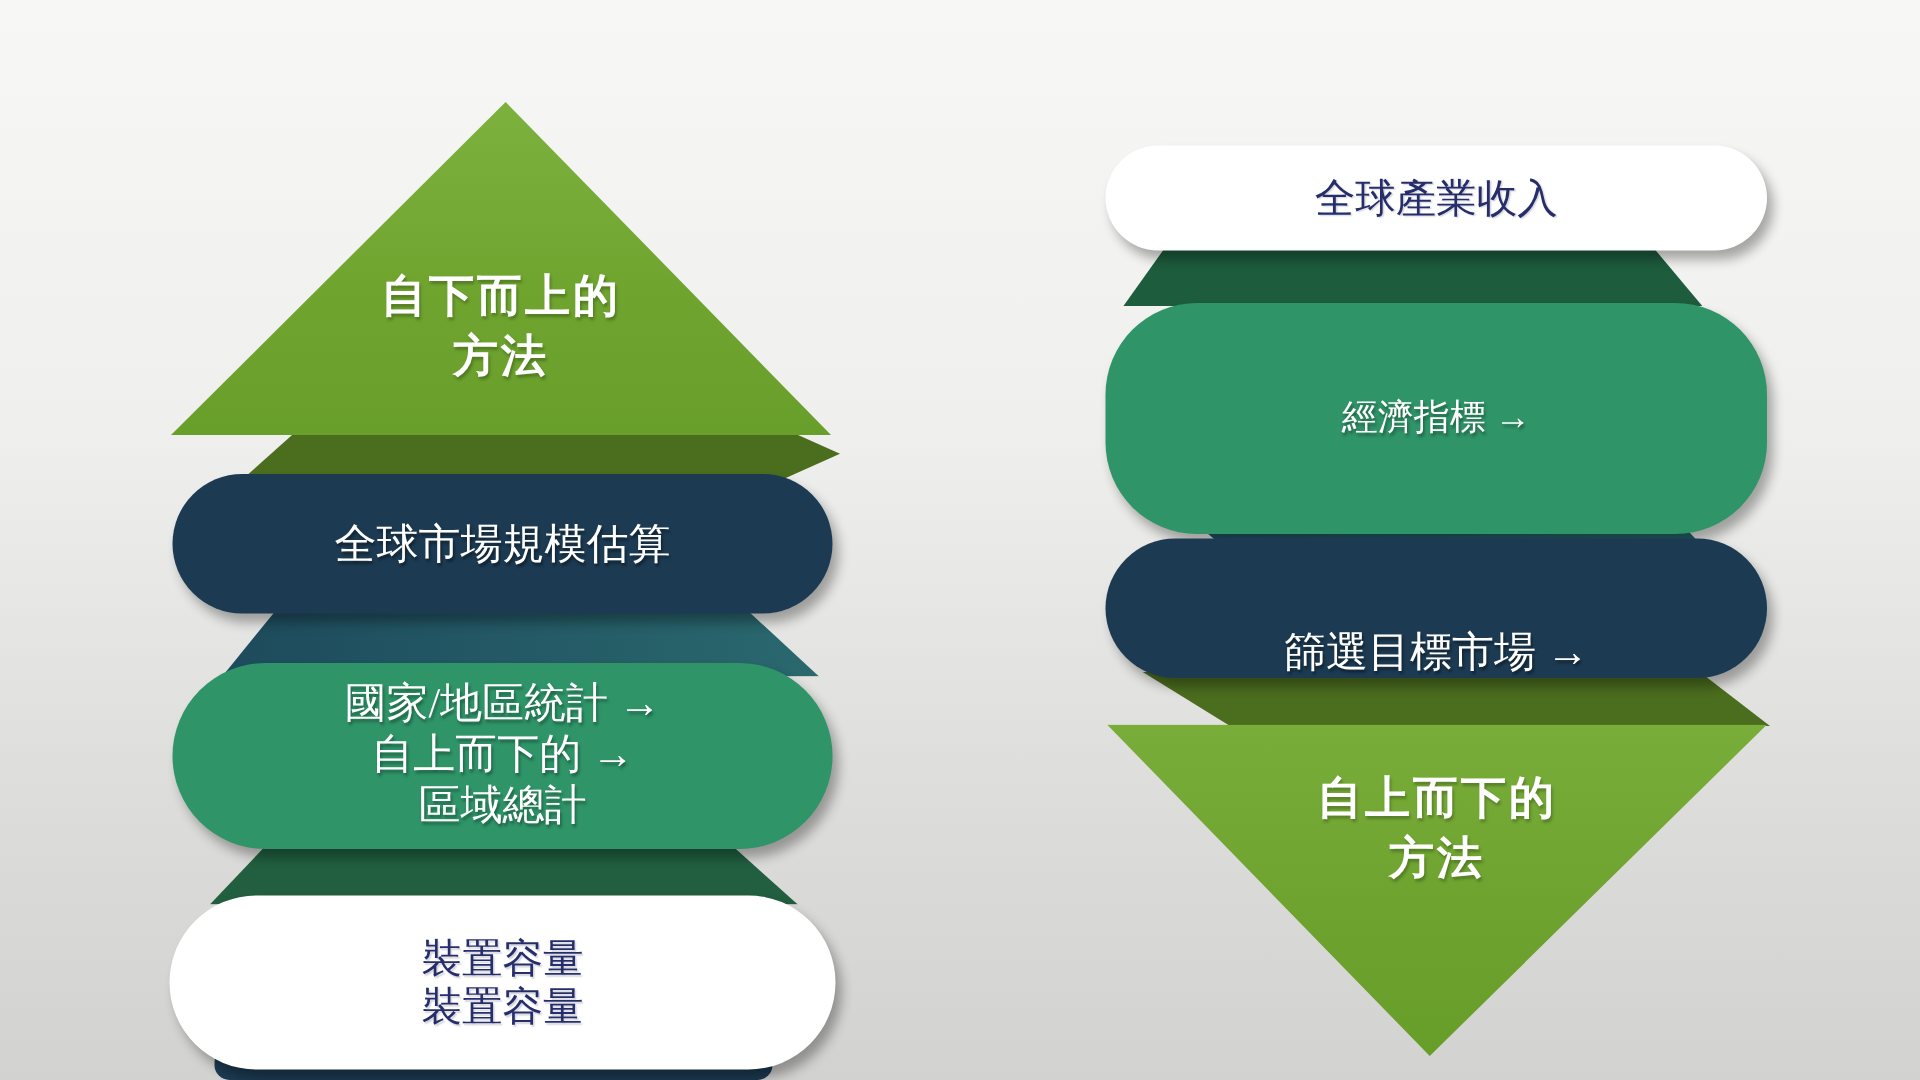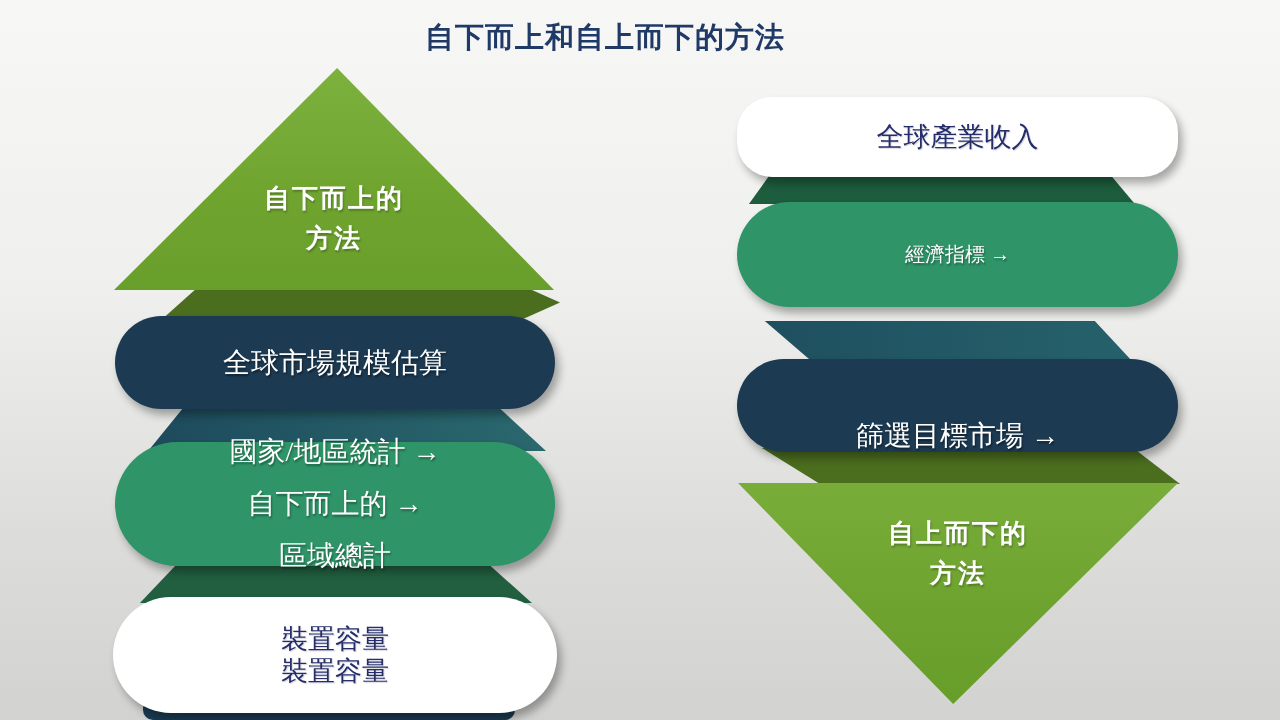--- a/index.html
+++ b/index.html
@@ -20,21 +20,21 @@
     clip-path:polygon(50.7% 0,100% 100%,0 100%);
     background:linear-gradient(180deg,#7cb13e 0%,#6fa52f 55%,#689e2a 100%);
   }
   .tri-down{
     left:738px;top:483px;width:440px;height:221px;
     clip-path:polygon(0 0,100% 0,48.9% 100%);
     background:linear-gradient(180deg,#79ad3a 0%,#6ca22d 60%,#679d29 100%);
   }
   .tri-label{
     position:absolute;left:0;width:100%;text-align:center;
-    color:#ffffff;font-weight:bold;font-size:26px;line-height:40px;
+    color:#ffffff;font-weight:bold;font-size:30px;line-height:40px;
     text-shadow:1px 2px 2px rgba(0,0,0,.25);letter-spacing:2px;
   }
   .tri-up .tri-label{top:110px;}
   .tri-down .tri-label{top:30px;}
   
   .band{position:absolute;filter:drop-shadow(2px 3px 2px rgba(0,0,0,.28));}
   .band-l1{left:150px;top:286px;width:410px;height:33px;background:#4b6d1e;
     clip-path:polygon(12% 0,91% 0,100% 50%,91% 100%,3% 100%);}
   .band-l2{left:140px;top:406px;width:406px;height:45px;
     background:linear-gradient(90deg,#1d4a5c,#2a686e);
@@ -53,55 +53,54 @@
     position:absolute;display:flex;flex-direction:column;justify-content:center;
     align-items:center;text-align:center;
     font-family:"Liberation Serif","DejaVu Serif",serif;
     box-shadow:4px 6px 8px rgba(0,0,0,.32);
   }
   .pill .line{width:100%;}
   .pill-navy{background:#1c3b53;color:#ffffff;text-shadow:1px 2px 2px rgba(0,0,0,.45);}
   .pill-green{background:#2f9468;color:#ffffff;text-shadow:1px 2px 2px rgba(0,0,0,.35);}
   .pill-white{background:#ffffff;color:#252e6b;text-shadow:1px 1px 1px rgba(130,130,150,.35);}
   .pill-l-navy{left:115px;top:316px;width:440px;height:93px;border-radius:47px;font-size:28px;}
-  .pill-l-green{left:115px;top:442px;width:440px;height:124px;border-radius:62px;font-size:28px;line-height:34px;gap:18px;}
+  .pill-l-green{left:115px;top:442px;width:440px;height:124px;border-radius:62px;font-size:28px;line-height:34px;}
   .pill-l-white{left:113px;top:597px;width:444px;height:116px;border-radius:58px;font-size:27px;line-height:32px;}
-  .pill-r-white{left:737px;top:97px;width:441px;height:80px;border-radius:35px;font-size:27px;}
-  .pill-r-green{left:737px;top:202px;width:441px;height:105px;border-radius:61px;font-size:20px;line-height:33px;}
+  .pill-r-white{left:737px;top:97px;width:441px;height:70px;border-radius:35px;font-size:27px;}
+  .pill-r-green{left:737px;top:202px;width:441px;height:154px;border-radius:61px;font-size:24px;line-height:33px;}
   .pill-r-navy{left:737px;top:359px;width:441px;height:93px;border-radius:47px;font-size:28px;line-height:33px;justify-content:flex-end;}
   .white-pill-base{
     position:absolute;left:143px;top:698px;width:372px;height:22px;
     background:#1c3b53;border-radius:10px;
   }
 </style>
 </head>
 <body>
 
 <div class="stage">
 
-  <div class="slide-title">自下而上和自上而下的方法</div>
 
   <div class="band band-l1"></div>
   <div class="band band-l2"></div>
   <div class="band band-l3"></div>
 
   <div class="tri tri-up">
     <div class="tri-label">
       <div class="line">自下而上的</div>
       <div class="line">方法</div>
     </div>
   </div>
 
   <div class="pill pill-navy pill-l-navy">
     <div class="line">全球市場規模估算</div>
   </div>
 
   <div class="pill pill-green pill-l-green">
     <div class="line">國家/地區統計 →</div>
-    <div class="line">自下而上的 →</div>
+    <div class="line">自上而下的 →</div>
     <div class="line">區域總計</div>
   </div>
 
   <div class="white-pill-base"></div>
   <div class="pill pill-white pill-l-white">
     <div class="line">裝置容量</div>
     <div class="line">裝置容量</div>
   </div>
 
   <div class="band band-r1"></div>

